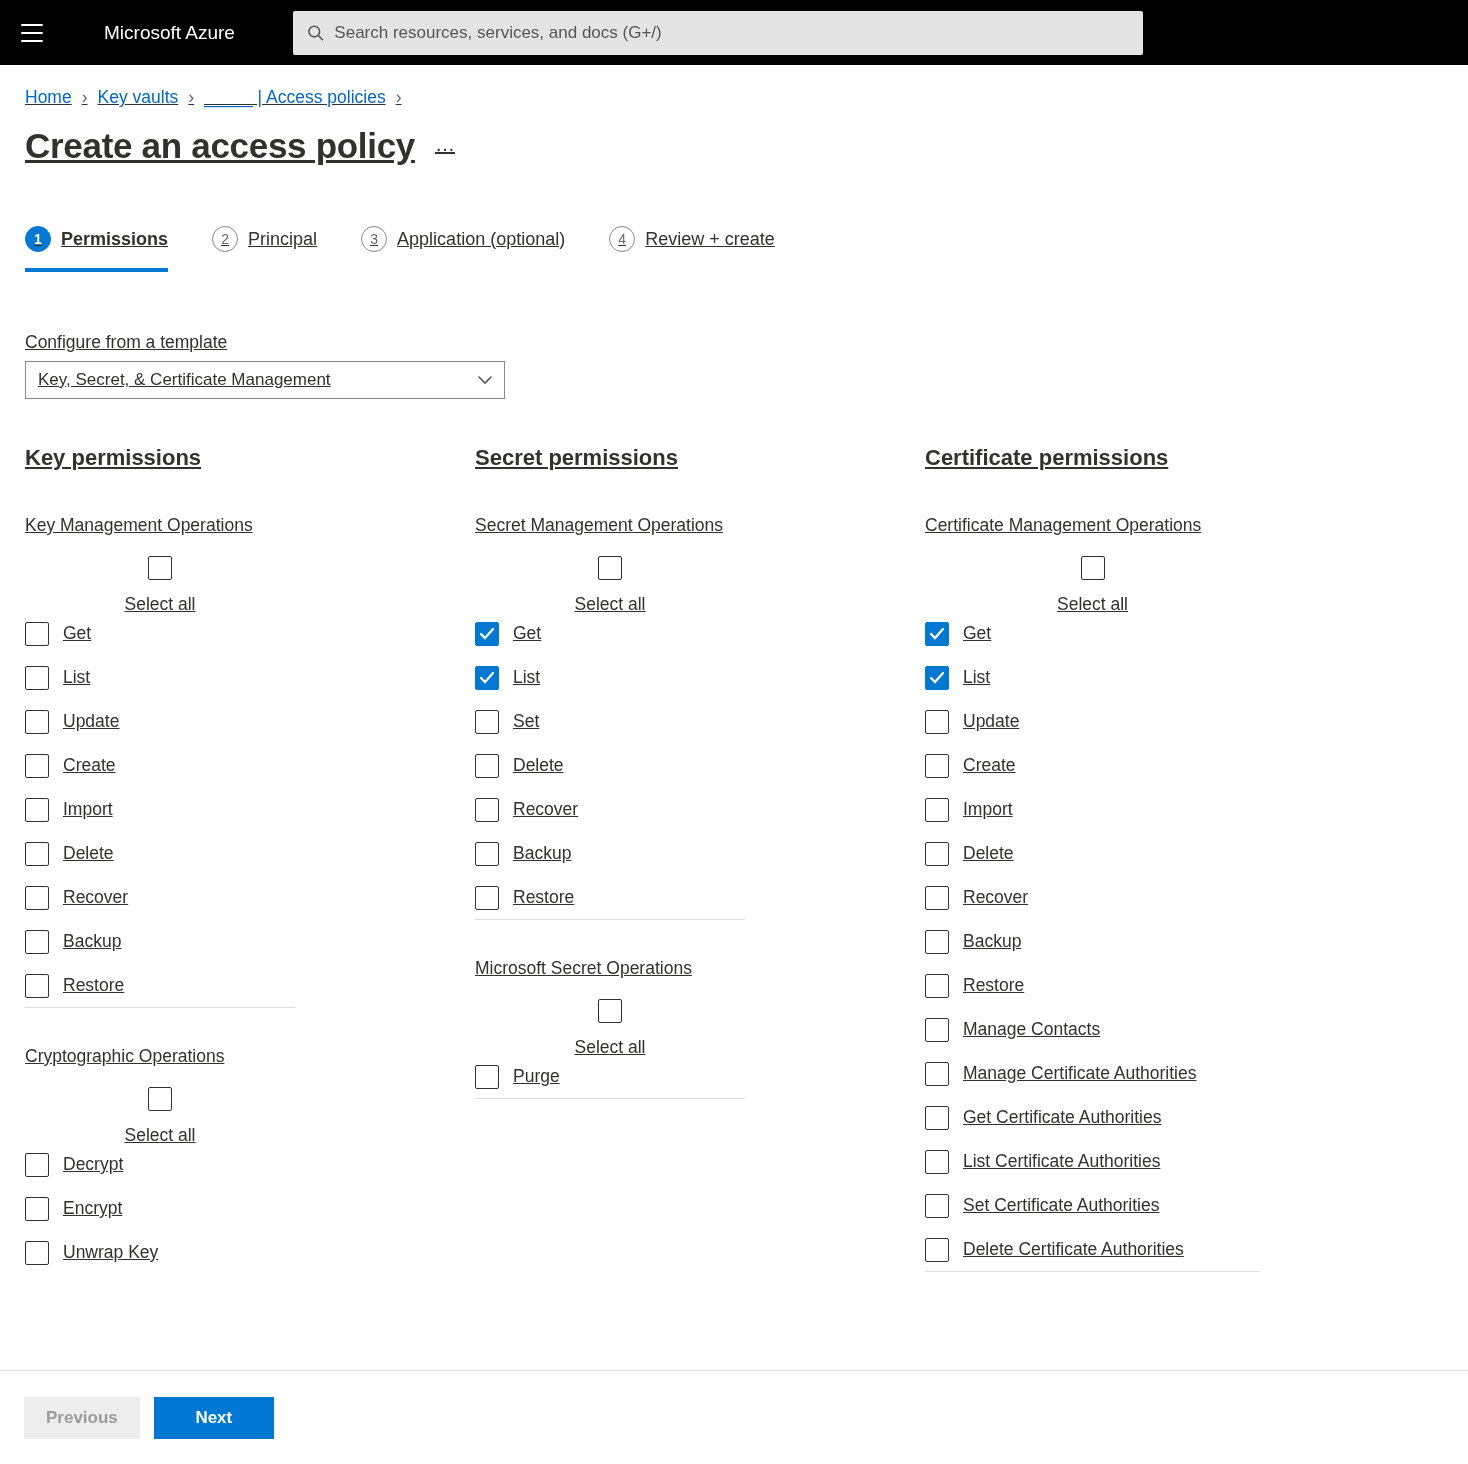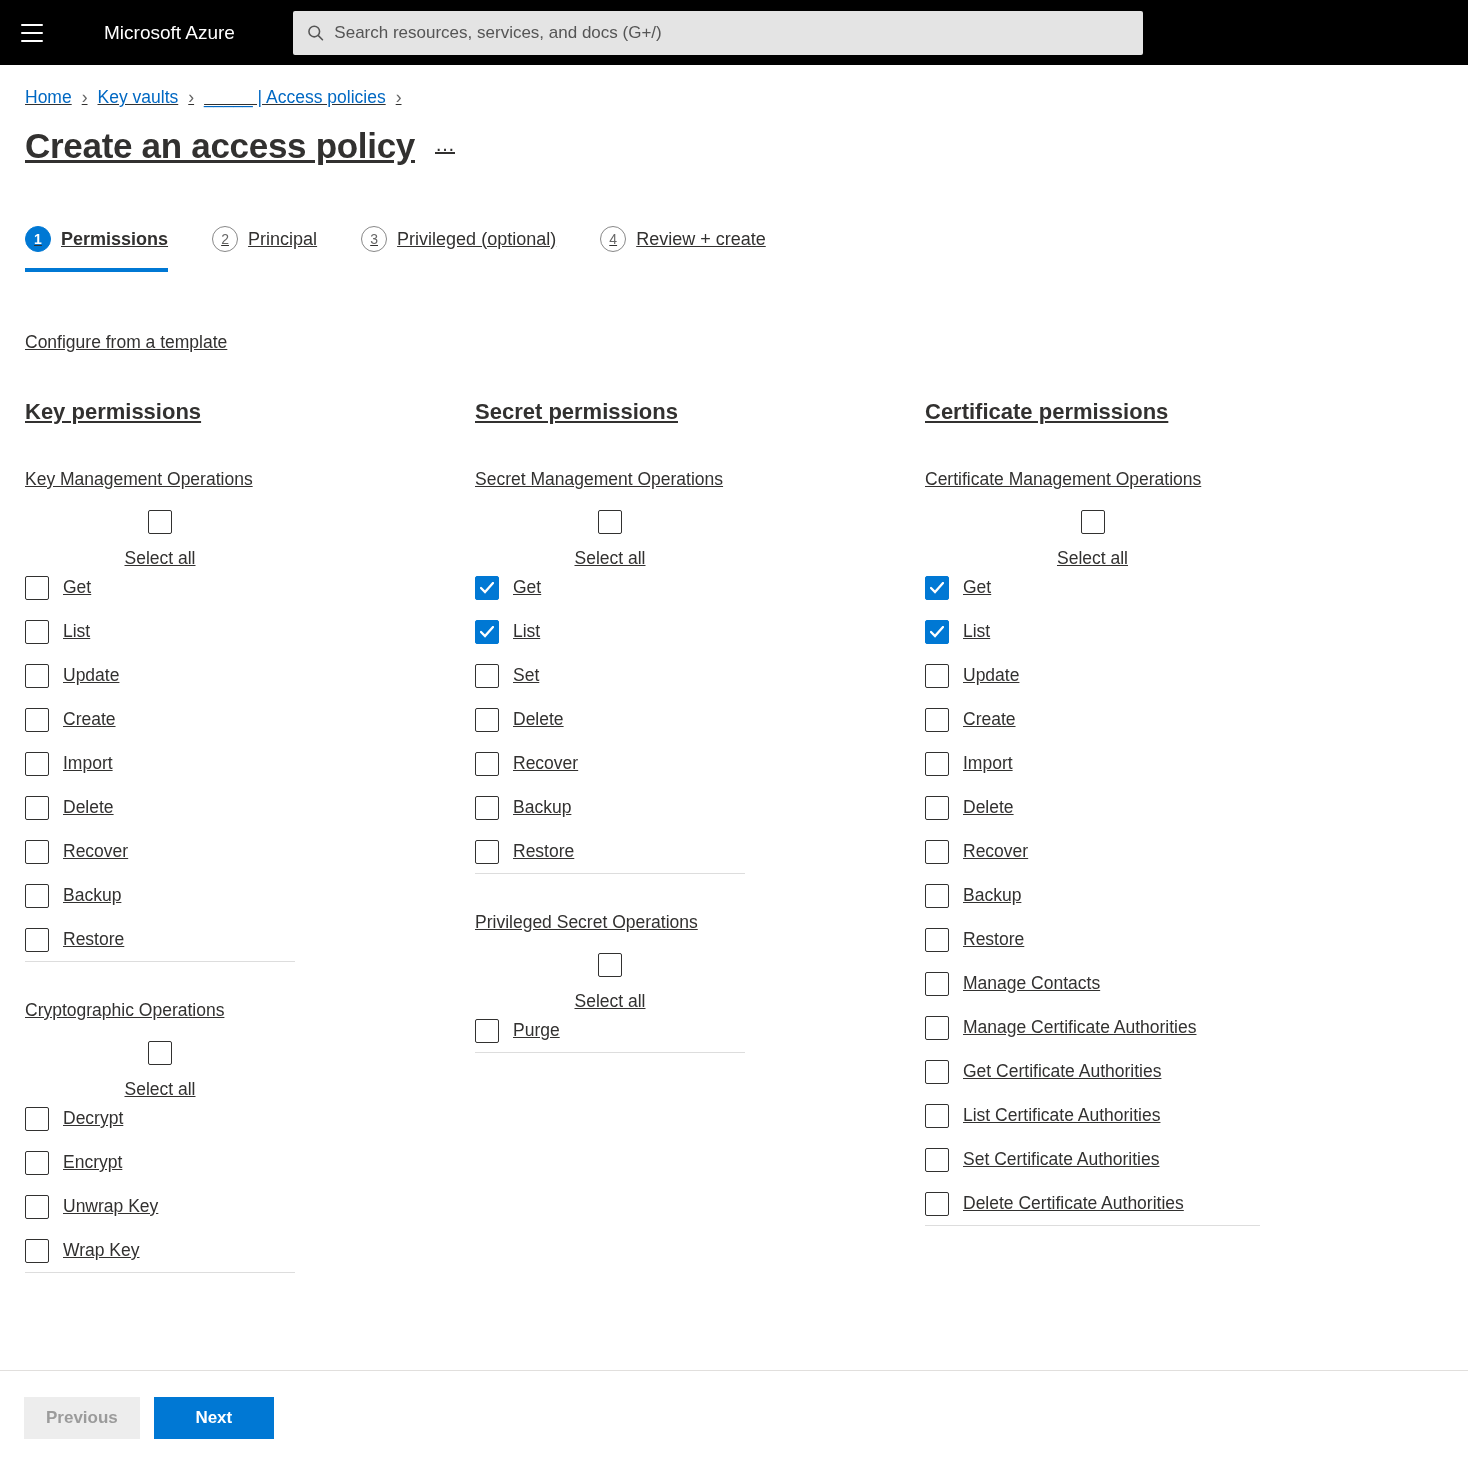--- a/index.html
+++ b/index.html
@@ -144,31 +144,39 @@
     <div class="wstep active">
       <div class="wnum">1</div>
       <div class="wlabel">Permissions</div>
     </div>
     <div class="wstep">
       <div class="wnum">2</div>
       <div class="wlabel">Principal</div>
     </div>
     <div class="wstep">
       <div class="wnum">3</div>
-      <div class="wlabel">Privileged (optional)</div>
+      <div class="wlabel">Application (optional)</div>
     </div>
     <div class="wstep">
       <div class="wnum">4</div>
       <div class="wlabel">Review + create</div>
     </div>
   </div>
 
   <div class="scrollarea">
   <div class="template-block">
     <div class="template-label">Configure from a template</div>
+    <div class="select">
+      <span>Key, Secret, &amp; Certificate Management</span>
+      <span class="chev">
+        <svg width="14" height="10" viewBox="0 0 14 10">
+              <path d="M1 2l6 6 6-6" stroke="#555" stroke-width="1.6" fill="none" stroke-linecap="round"></path>
+            </svg>
+      </span>
+    </div>
   </div>
 
   <div class="cols">
 
     <div class="col">
       <h2>Key permissions</h2>
       <div class="group-title">Key Management Operations</div>
       <div class="sel-all row">
         <div class="cb"></div>
         <span class="lbl">Select all</span>
@@ -277,21 +285,21 @@
         <div class="row">
               <div class="cb"></div>
               <span class="lbl">Backup</span>
             </div>
         <div class="row">
               <div class="cb"></div>
               <span class="lbl">Restore</span>
             </div>
       </div>
       <div class="group2">
-        <div class="group-title">Privileged Secret Operations</div>
+        <div class="group-title">Microsoft Secret Operations</div>
         <div class="sel-all row">
           <div class="cb"></div>
           <span class="lbl">Select all</span>
         </div>
         <div class="items">
           <div class="row">
                 <div class="cb"></div>
                 <span class="lbl">Purge</span>
               </div>
         </div>

